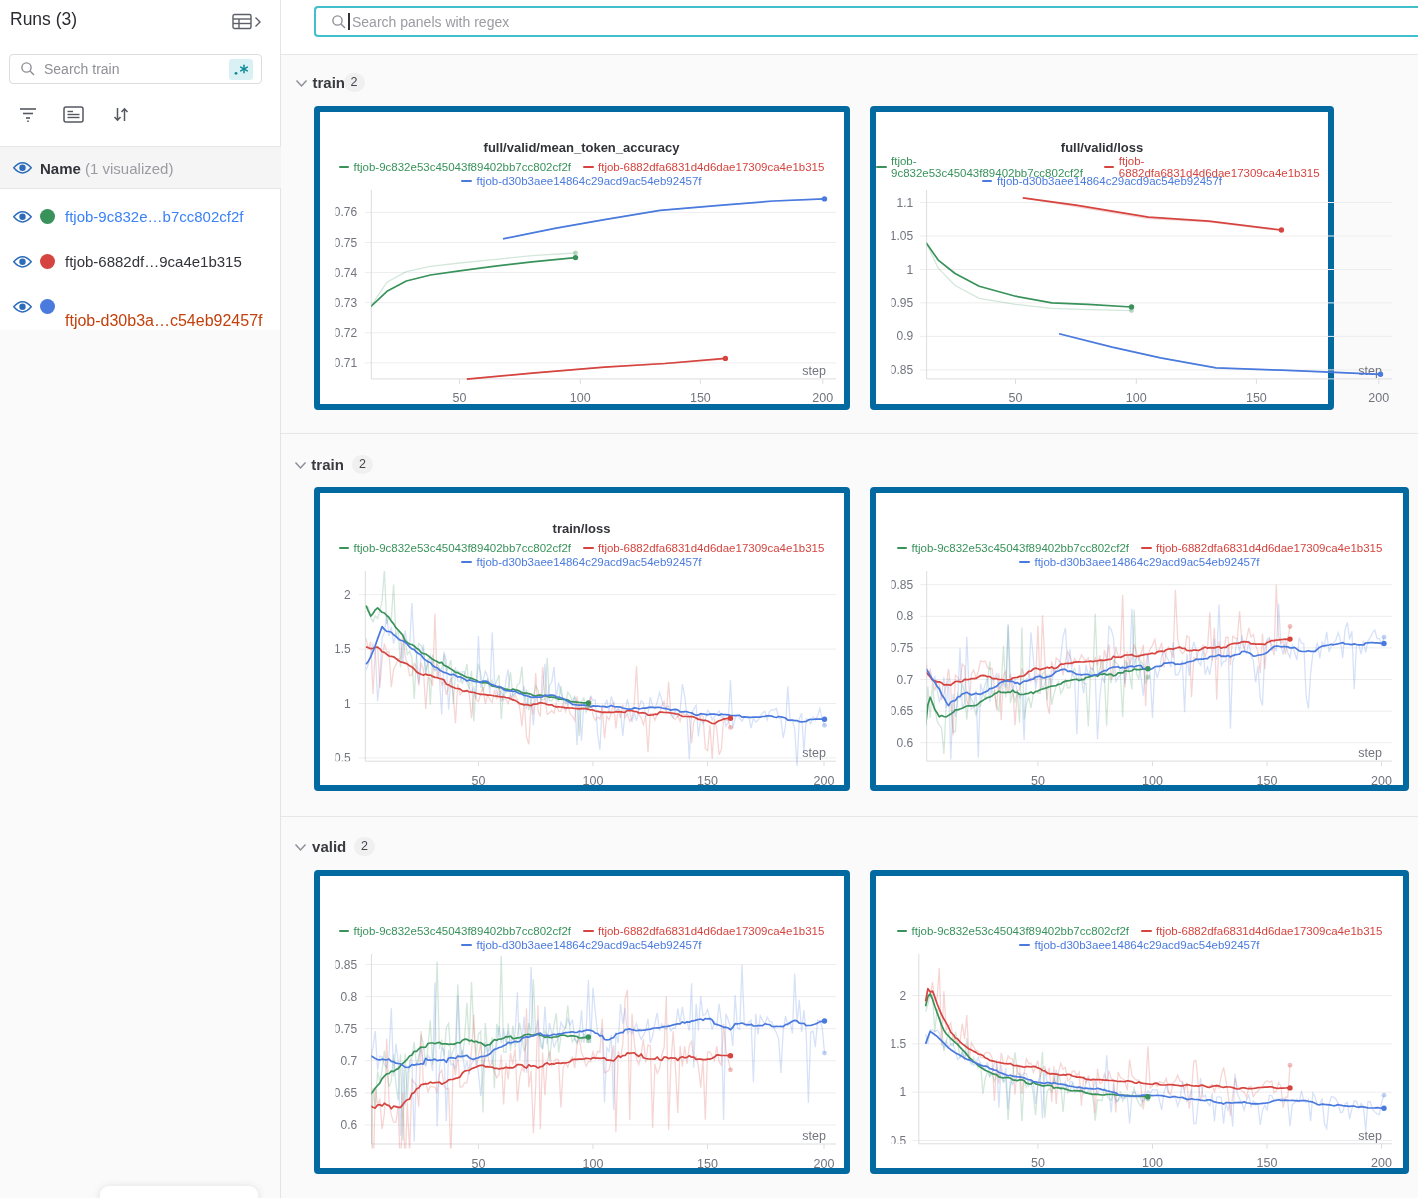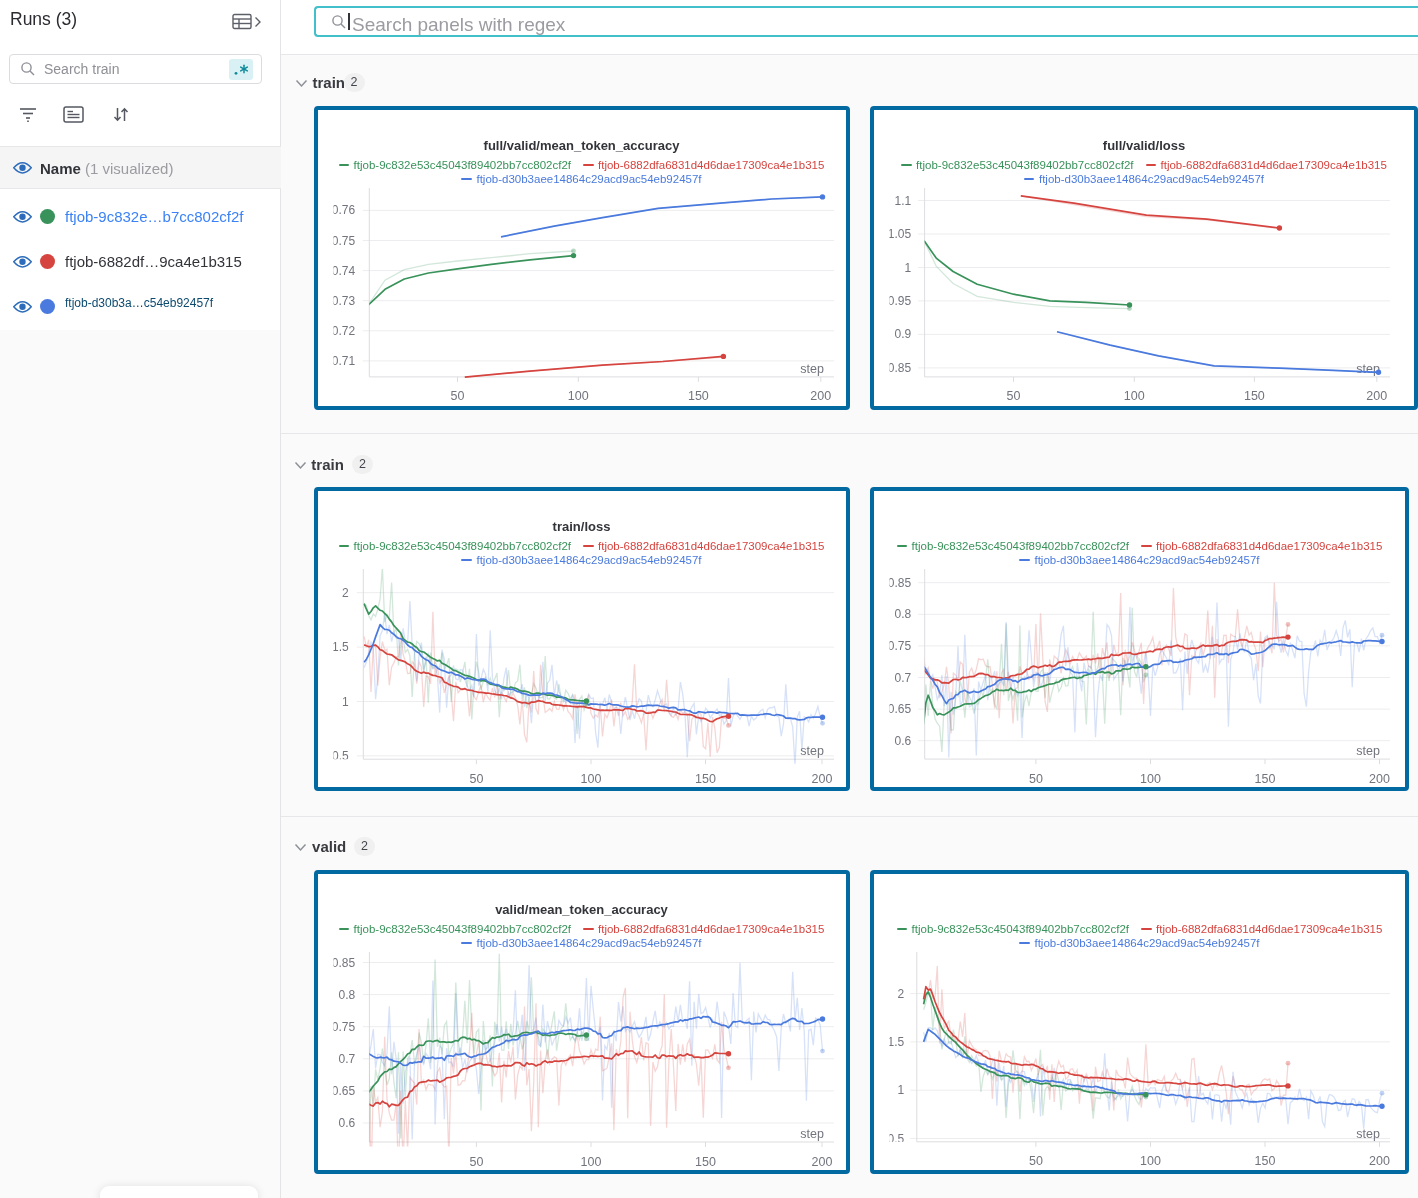--- a/index.html
+++ b/index.html
@@ -1,16 +1,16 @@
 <!DOCTYPE html>
 <html><head><meta charset="utf-8"><style>
 * { margin:0; padding:0; box-sizing:border-box; }
 html,body { width:1418px; height:1198px; font-family:"Liberation Sans",sans-serif; background:#fafafa; overflow:hidden; position:relative; }
 .abs { position:absolute; }
-.panel { position:absolute; background:#fff; border:4px solid #0369a1; border-radius:4px; }
+.panel { position:absolute; background:#fff; border:6px solid #0369a1; border-radius:4px; }
 .ptitle { position:absolute; top:28px; left:0; right:0; text-align:center; font-size:13px; font-weight:bold; color:#33343a; }
 .leg { position:absolute; left:0; right:0; display:flex; justify-content:center; align-items:center; height:14px; }
 .dash { display:inline-block; width:10.5px; height:2.5px; border-radius:1px; margin-right:4.5px; flex:none; }
 .lt { font-size:11.5px; }
 .shead { position:absolute; font-size:15px; font-weight:600; color:#3a3b41; }
 .badge { position:absolute; height:19px; background:#f0f0f1; border-radius:10px; text-align:center; font-size:12.5px; line-height:19px; color:#43454c; }
 </style></head>
 <body>
 
 <div class="abs" style="left:0;top:0;width:281px;height:1198px;background:#fafafa;border-right:1px solid #e4e4e7">
@@ -71,32 +71,32 @@
       <path d="M0.75 6.8 Q9.5 -3.4 18.25 6.8 Q9.5 17 0.75 6.8 Z" fill="none" stroke="#2c6cba" stroke-width="1.5"></path>
       <circle cx="9.5" cy="6.8" r="3.2" fill="#2c6cba"></circle>
     </svg>
   <div class="abs" style="left:40px;top:254px;width:15px;height:15px;border-radius:50%;background:#d5443f"></div>
   <div class="abs" style="left:65px;top:253px;font-size:15px;color:#33343a">ftjob-6882df…9ca4e1b315</div>
   <svg width="19" height="14" viewBox="0 0 19 14" style="position:absolute;left:13px;top:300px">
       <path d="M0.75 6.8 Q9.5 -3.4 18.25 6.8 Q9.5 17 0.75 6.8 Z" fill="none" stroke="#2c6cba" stroke-width="1.5"></path>
       <circle cx="9.5" cy="6.8" r="3.2" fill="#2c6cba"></circle>
     </svg>
   <div class="abs" style="left:40px;top:299px;width:15px;height:15px;border-radius:50%;background:#4a7add"></div>
-  <div class="abs" style="left:65px;top:296px;font-size:12px;color:#0c4a6e">ftjob-d30b3a…c54eb92457f</div>
+  <div class="abs" style="left:65px;top:312px;font-size:16px;color:#c2410c">ftjob-d30b3a…c54eb92457f</div>
   <div class="abs" style="left:100px;top:1186px;width:158px;height:20px;background:#fff;border-radius:9px;box-shadow:0 1px 10px rgba(0,0,0,0.12)"></div>
 </div>
 
 <div class="abs" style="left:281px;top:0;width:1137px;height:54px;background:#fff"></div>
 <div class="abs" style="left:314px;top:6px;width:1104px;height:31px;background:#fff;border:2px solid #41c0cc;border-radius:4px 0 0 4px;border-right:none"></div>
 <svg width="16" height="16" viewBox="0 0 16 16" style="position:absolute;left:331px;top:14px">
     <circle cx="6.5" cy="6.5" r="4.6" fill="none" stroke="#8f9097" stroke-width="1.4"></circle>
     <line x1="10" y1="10" x2="14" y2="14" stroke="#8f9097" stroke-width="1.4"></line>
   </svg>
 <div class="abs" style="left:348px;top:13px;width:1.5px;height:17px;background:#33343a"></div>
-<div class="abs" style="left:352px;top:14px;font-size:19px;color:#9b9ba1">Search panels with regex</div>
+<div class="abs" style="left:352px;top:14px;font-size:14px;color:#9b9ba1">Search panels with regex</div>
 <div class="abs" style="left:281px;top:54px;width:1137px;height:1px;background:#e7e7ea"></div>
 
 <svg width="13" height="9" viewBox="0 0 13 9" style="position:absolute;left:295px;top:79px">
     <path d="M1.5 1.5 L6.5 7 L11.5 1.5" fill="none" stroke="#8e9097" stroke-width="1.5"></path>
   </svg>
 <div class="shead" style="left:312.5px;top:74px">train</div>
 <div class="badge" style="left:343.5px;top:73px;width:21px">2</div>
 <div class="panel" style="left:313.5px;top:106px;width:536px;height:304px">
     <div class="ptitle">full/valid/mean_token_accuracy</div>
     <div class="leg" style="top:48px">
@@ -146,21 +146,21 @@
       <path d="M183.0,126.9L236.2,116.1L284.5,107.6L340.1,98.3L405.4,92.9L453.7,89.0L504.5,86.9" fill="none" stroke="#4a7add" stroke-width="1.3" stroke-opacity="0.22" clip-path="url(#cp1)"></path>
       <path d="M50.1,195.2L67.0,179.3L86.3,169.0L110.5,163.0L139.5,158.8L173.3,154.3L212.0,149.8L255.5,145.6" fill="none" stroke="#38925a" stroke-width="1.7" clip-path="url(#cp1)" stroke-linejoin="round"></path>
       <path d="M146.8,267.2L212.0,261.1L284.5,255.1L344.9,251.5L405.4,246.4" fill="none" stroke="#d5443f" stroke-width="1.7" clip-path="url(#cp1)" stroke-linejoin="round"></path>
       <path d="M183.0,126.9L236.2,116.1L284.5,107.6L340.1,98.3L405.4,92.9L453.7,89.0L504.5,86.9" fill="none" stroke="#4a7add" stroke-width="1.7" clip-path="url(#cp1)" stroke-linejoin="round"></path>
       <circle cx="255.5" cy="141.0" r="2.4" fill="#38925a" fill-opacity="0.35"></circle>
       <circle cx="255.5" cy="145.6" r="2.7" fill="#38925a"></circle>
       <circle cx="405.4" cy="246.4" r="2.7" fill="#d5443f"></circle>
       <circle cx="504.5" cy="86.9" r="2.7" fill="#4a7add"></circle>
     </svg>
   </div>
-<div class="panel" style="left:870px;top:106px;width:548px;height:304px">
+<div class="panel" style="left:870px;top:106px;width:464px;height:304px">
     <div class="ptitle">full/valid/loss</div>
     <div class="leg" style="top:48px">
       <span class="dash" style="background:#38925a"></span>
       <span class="lt" style="color:#38925a">ftjob-9c832e53c45043f89402bb7cc802cf2f</span>
       <span class="dash" style="background:#d5443f;margin-left:12px"></span>
       <span class="lt" style="color:#d5443f">ftjob-6882dfa6831d4d6dae17309ca4e1b315</span>
     </div>
     <div class="leg" style="top:62px">
       <span class="dash" style="background:#4a7add"></span>
       <span class="lt" style="color:#4a7add">ftjob-d30b3aee14864c29acd9ac54eb92457f</span>
@@ -328,21 +328,20 @@
     </svg>
   </div>
 
 <div class="abs" style="left:281px;top:816px;width:1137px;height:1px;background:#e7e7ea"></div>
 <svg width="13" height="9" viewBox="0 0 13 9" style="position:absolute;left:294px;top:843px">
     <path d="M1.5 1.5 L6.5 7 L11.5 1.5" fill="none" stroke="#8e9097" stroke-width="1.5"></path>
   </svg>
 <div class="shead" style="left:312.1px;top:838px">valid</div>
 <div class="badge" style="left:354px;top:837px;width:21px">2</div>
 <div class="panel" style="left:313.5px;top:870px;width:536px;height:304px">
-    <div class="ptitle">valid/mean_token_accuracy</div>
     <div class="leg" style="top:48px">
       <span class="dash" style="background:#38925a"></span>
       <span class="lt" style="color:#38925a">ftjob-9c832e53c45043f89402bb7cc802cf2f</span>
       <span class="dash" style="background:#d5443f;margin-left:12px"></span>
       <span class="lt" style="color:#d5443f">ftjob-6882dfa6831d4d6dae17309ca4e1b315</span>
     </div>
     <div class="leg" style="top:62px">
       <span class="dash" style="background:#4a7add"></span>
       <span class="lt" style="color:#4a7add">ftjob-d30b3aee14864c29acd9ac54eb92457f</span>
     </div>

